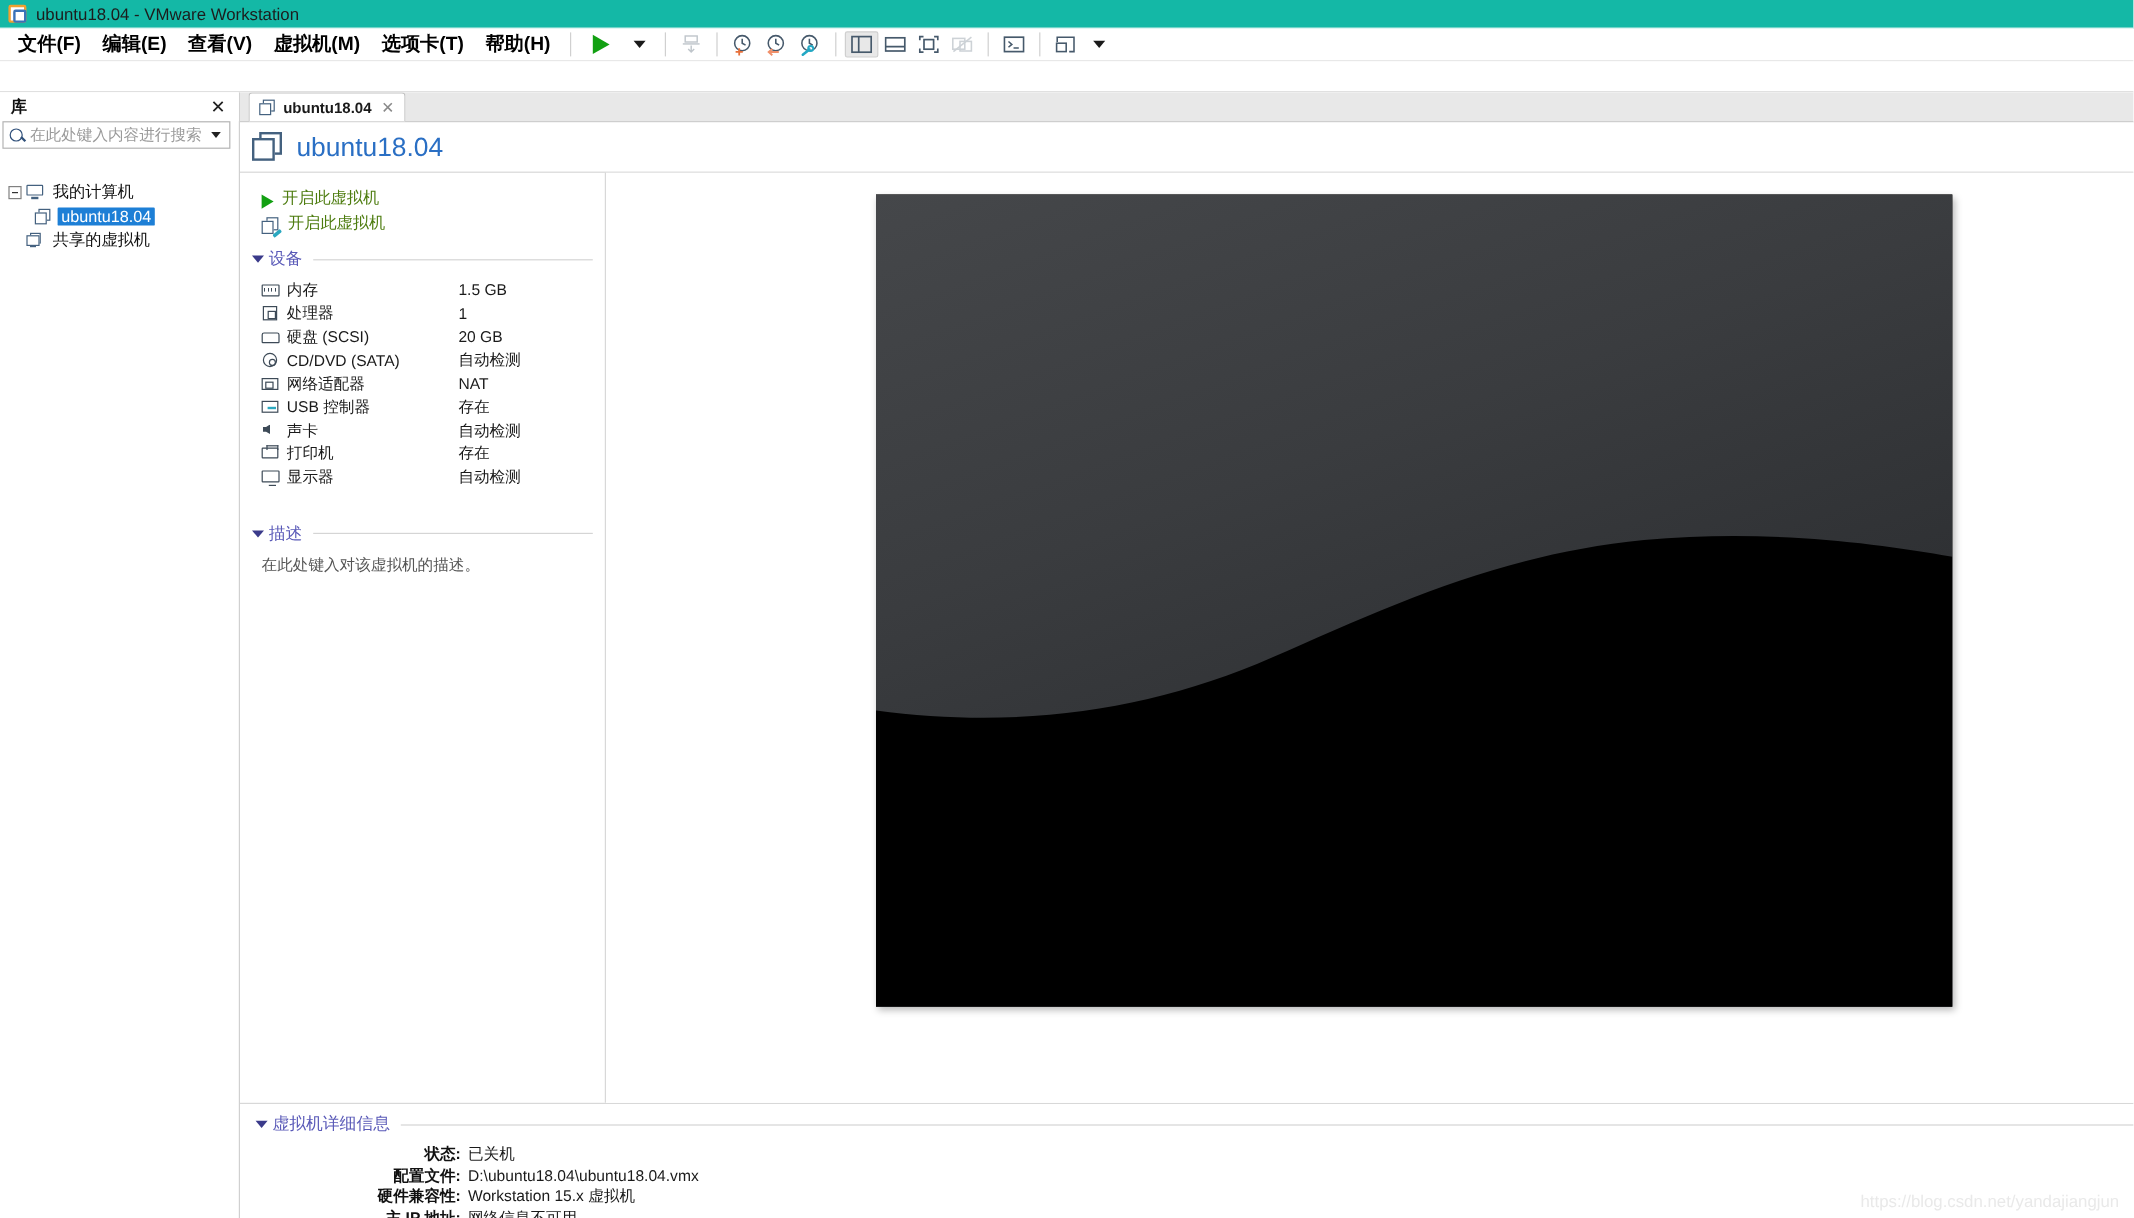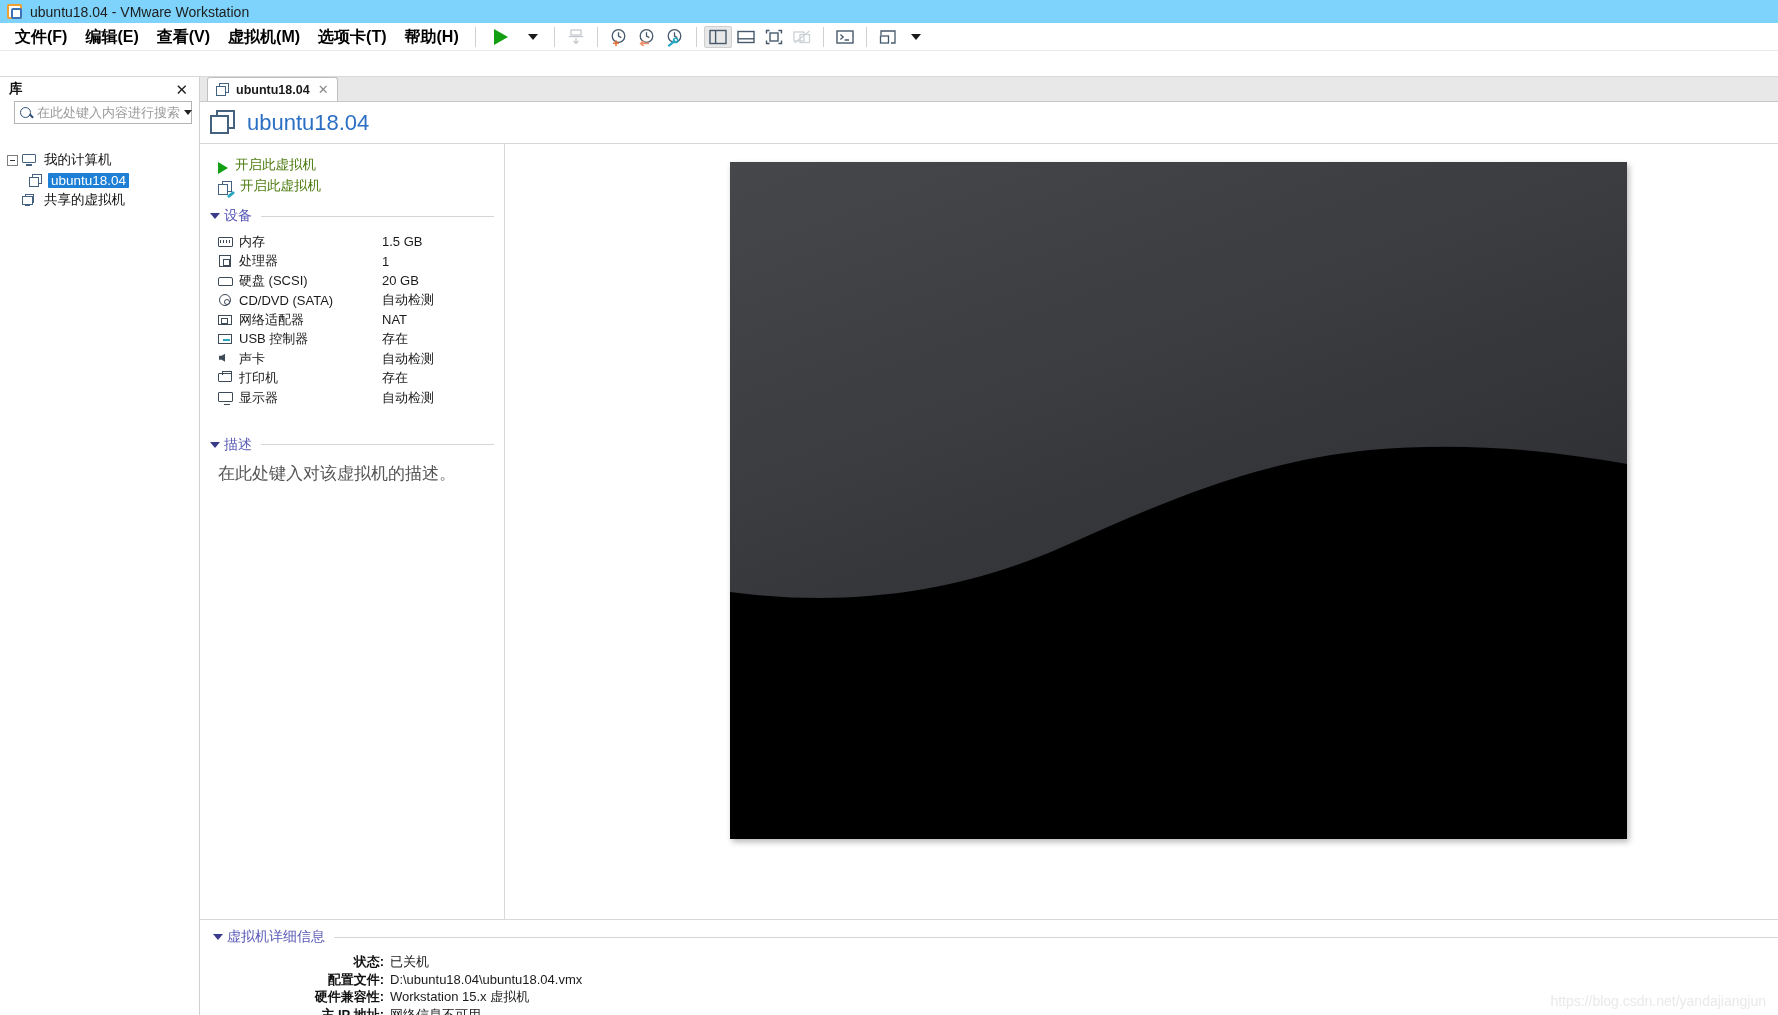--- a/index.html
+++ b/index.html
@@ -8,21 +8,21 @@
     width: 1778px; height: 1015px;
     overflow: hidden;
     background: #ffffff;
     font-family: "Liberation Sans", "DejaVu Sans", sans-serif;
     -webkit-font-smoothing: antialiased;
   }
 
   
   .titlebar {
     height: 24px;
-    background: #7dd3fc;
+    background: #14b8a6;
     display: flex;
     align-items: center;
     padding-left: 7px;
     border-bottom: 1px solid #ffffff;
   }
   .app-icon { width: 16px; height: 16px; position: relative; flex: none; margin-right: 7px; }
   .app-icon .sq1 {
     position: absolute; left: 0; top: 0; width: 15px; height: 15px;
     border: 2px solid #f0a030; border-radius: 2px; background: #fff;
   }
@@ -100,21 +100,21 @@
     height: 24px;
     display: flex; align-items: center;
     padding: 0 8px 0 9px;
     background: #ffffff;
   }
   .lib-title { font-size: 13.5px; font-weight: bold; color: #111; flex: 1; }
   .lib-close {
     font-size: 15px; color: #222; cursor: default;
     line-height: 1; padding: 2px 3px;
   }
-  .lib-search-row { padding: 0 7px 0 14px; }
+  .lib-search-row { padding: 0 7px 0 2px; }
   .lib-search {
     height: 23px; border: 1px solid #b4b4b4; background: #fff;
     display: flex; align-items: center; padding: 0 3px 0 5px;
   }
   .mag {
     width: 11px; height: 11px; border: 1.6px solid #30507a; border-radius: 50%;
     position: relative; flex: none; margin-right: 6px;
   }
   .mag::after {
     content: ""; position: absolute; width: 5px; height: 1.6px;
@@ -295,21 +295,21 @@
   .g-snd { position: absolute; left: 1px; top: 2px; width: 6px; height: 8px; background: #3d4a57; clip-path: polygon(0 25%, 45% 25%, 100% 0, 100% 100%, 45% 75%, 0 75%); }
   .g-snd::after {
     content: ""; position: absolute; left: 8px; top: 2px; width: 4px; height: 4px;
     border: 1.2px solid #3d4a57; border-left-color: transparent; border-top-color: transparent; border-radius: 0 50% 50% 0;
   }
   .g-prn { position: absolute; left: 0; top: 2px; width: 14px; height: 9px; border: 1.3px solid #3d4a57; border-radius: 1px; }
   .g-prn::after { content: ""; position: absolute; left: 3px; top: -3px; width: 8px; height: 3px; border: 1.2px solid #3d4a57; border-bottom: none; }
   .g-disp { position: absolute; left: 0; top: 1px; width: 15px; height: 10px; border: 1.4px solid #3d4a57; border-radius: 1px; }
   .g-disp::after { content: ""; position: absolute; left: 5px; top: 11px; width: 6px; height: 1.5px; background: #3d4a57; }
 
-  .desc-text { padding: 4px 0 0 18px; font-size: 17px; color: #555; white-space: nowrap; }
+  .desc-text { padding: 4px 0 0 18px; font-size: 13px; color: #555; white-space: nowrap; }
 
   
   .preview-col { flex: 1; position: relative; min-width: 0; background: #fff; }
   .preview {
     position: absolute;
     left: 225px; top: 18px;
     width: 897px; height: 677px;
     box-shadow: 2px 3px 6px rgba(0,0,0,.28);
     overflow: hidden;
     background: #000;

